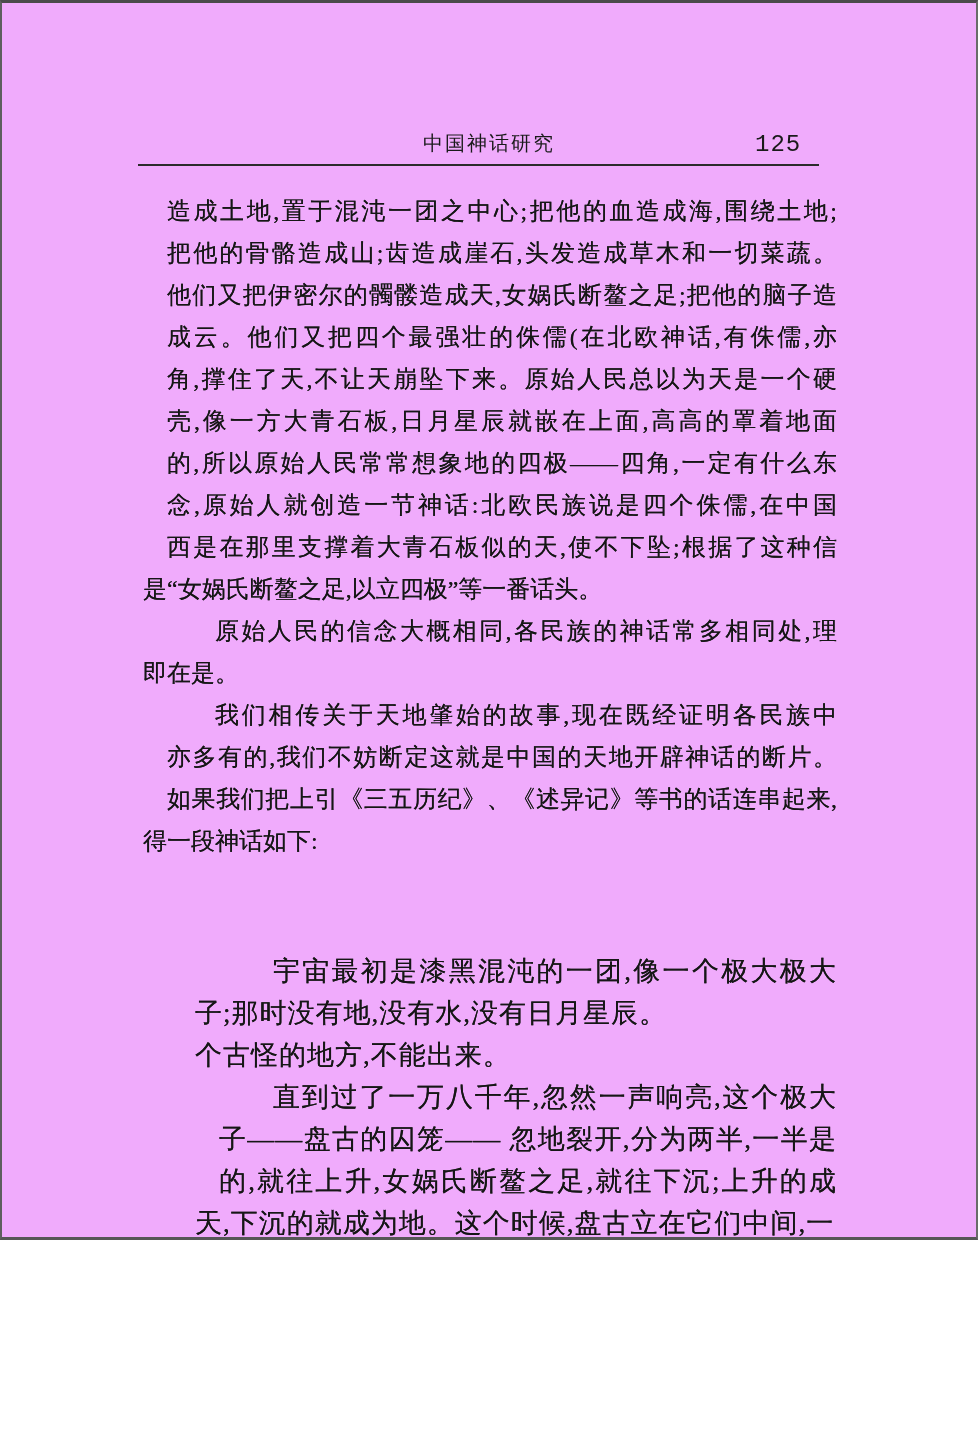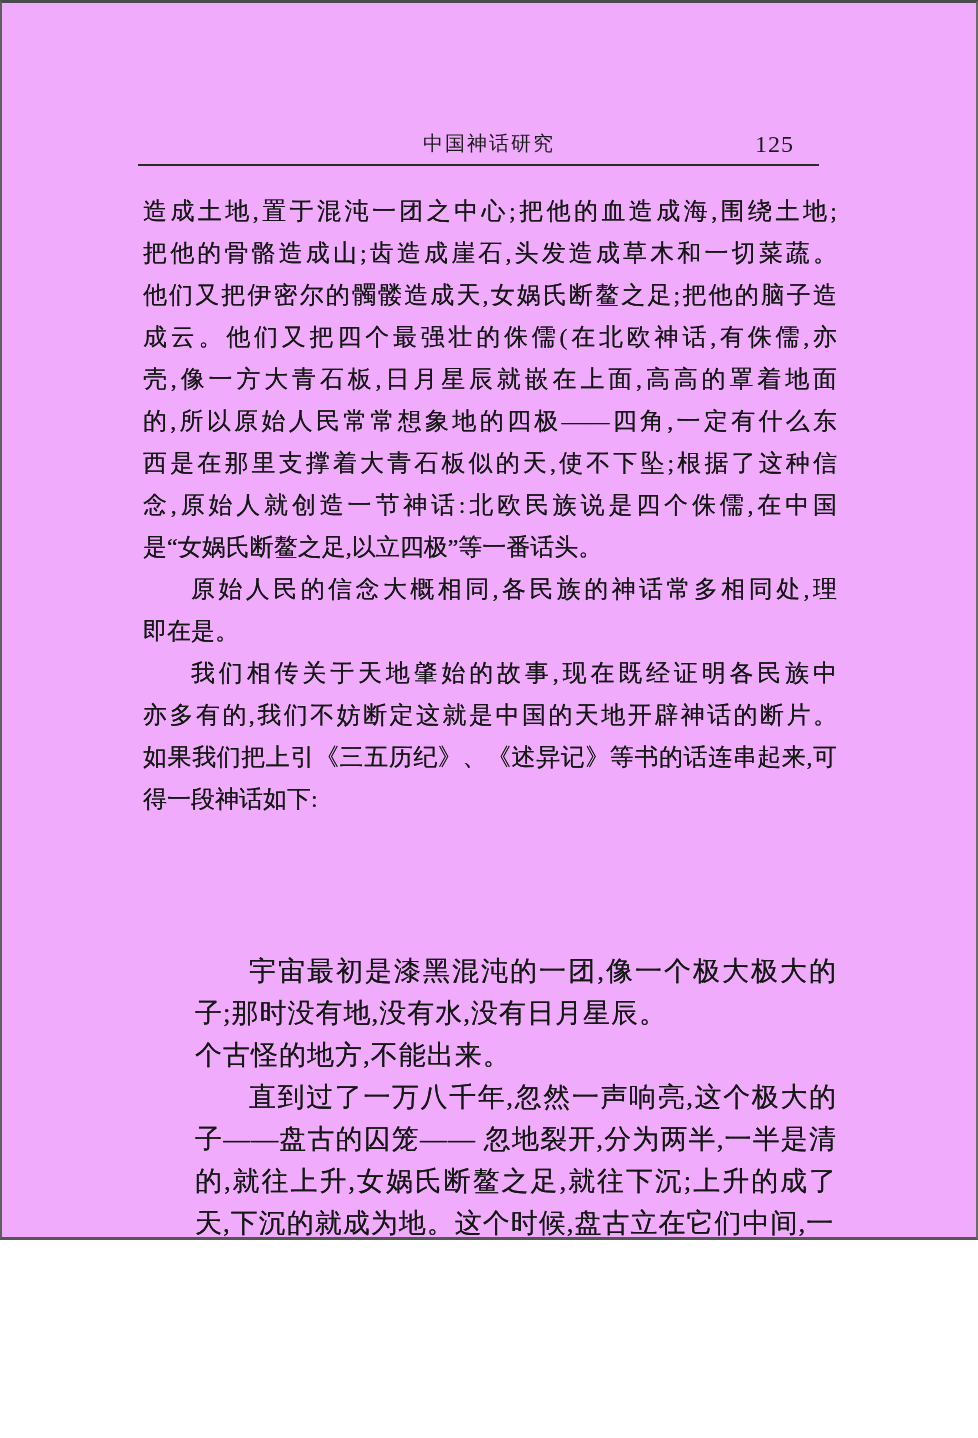--- a/index.html
+++ b/index.html
@@ -27,20 +27,21 @@
   .running-title {
     position: absolute; top: 130px; left: 0; width: 978px;
     text-align: center;
     font-size: 20px; letter-spacing: 2px;
     color: #1a1a1a;
   }
   .page-number {
     position: absolute; top: 131px; left: 755px;
     font-size: 24px; letter-spacing: 1px;
     color: #1a1a1a;
+    font-family: Liberation Mono, monospace;
   }
   .header-rule {
     position: absolute; top: 164px; left: 138px;
     width: 681px; height: 2px;
     background: #2b2b2b;
   }
   .main-text {
     position: absolute; top: 190px; left: 143px; width: 694px;
   }
   .quote-block {
@@ -53,20 +54,21 @@
     overflow: hidden;
     text-shadow: 0 0 0.5px #2e2e2e;
   }
   .quote-block .line {
     font-size: 27px;
     letter-spacing: 1px;
   }
   .fill {
     text-align: justify;
     text-align-last: justify;
+    margin-left: 24px;
   }
   .indent { text-indent: 2em; }
   .scan-speck {
     position: absolute; top: 1334px; left: 123px;
     width: 5px; height: 6px;
     background: #6f6f6f;
     border-radius: 2px;
     box-shadow: 0 6px 4px 1px rgba(180,180,180,0.35);
   }
 </style>
@@ -81,24 +83,25 @@
   <div class="page-number">125</div>
   <div class="header-rule"></div>
 
   <div class="main-text">
 
     <div>
       <div class="line fill">造成土地,置于混沌一团之中心;把他的血造成海,围绕土地;</div>
       <div class="line fill">把他的骨骼造成山;齿造成崖石,头发造成草木和一切菜蔬。</div>
       <div class="line fill">他们又把伊密尔的髑髅造成天,女娲氏断鳌之足;把他的脑子造</div>
       <div class="line fill">成云。他们又把四个最强壮的侏儒(在北欧神话,有侏儒,亦</div>
+      <div class="line fill">角,撑住了天,不让天崩坠下来。原始人民总以为天是一个硬</div>
       <div class="line fill">壳,像一方大青石板,日月星辰就嵌在上面,高高的罩着地面</div>
       <div class="line fill">的,所以原始人民常常想象地的四极——四角,一定有什么东</div>
+      <div class="line fill">念,原始人就创造一节神话:北欧民族说是四个侏儒,在中国</div>
       <div class="line fill">西是在那里支撑着大青石板似的天,使不下坠;根据了这种信</div>
-      <div class="line fill">念,原始人就创造一节神话:北欧民族说是四个侏儒,在中国</div>
       <div class="line">是“女娲氏断鳌之足,以立四极”等一番话头。</div>
     </div>
 
     <div>
       <div class="line fill indent">原始人民的信念大概相同,各民族的神话常多相同处,理</div>
       <div class="line">即在是。</div>
     </div>
 
     <div>
       <div class="line fill indent">我们相传关于天地肇始的故事,现在既经证明各民族中</div>

